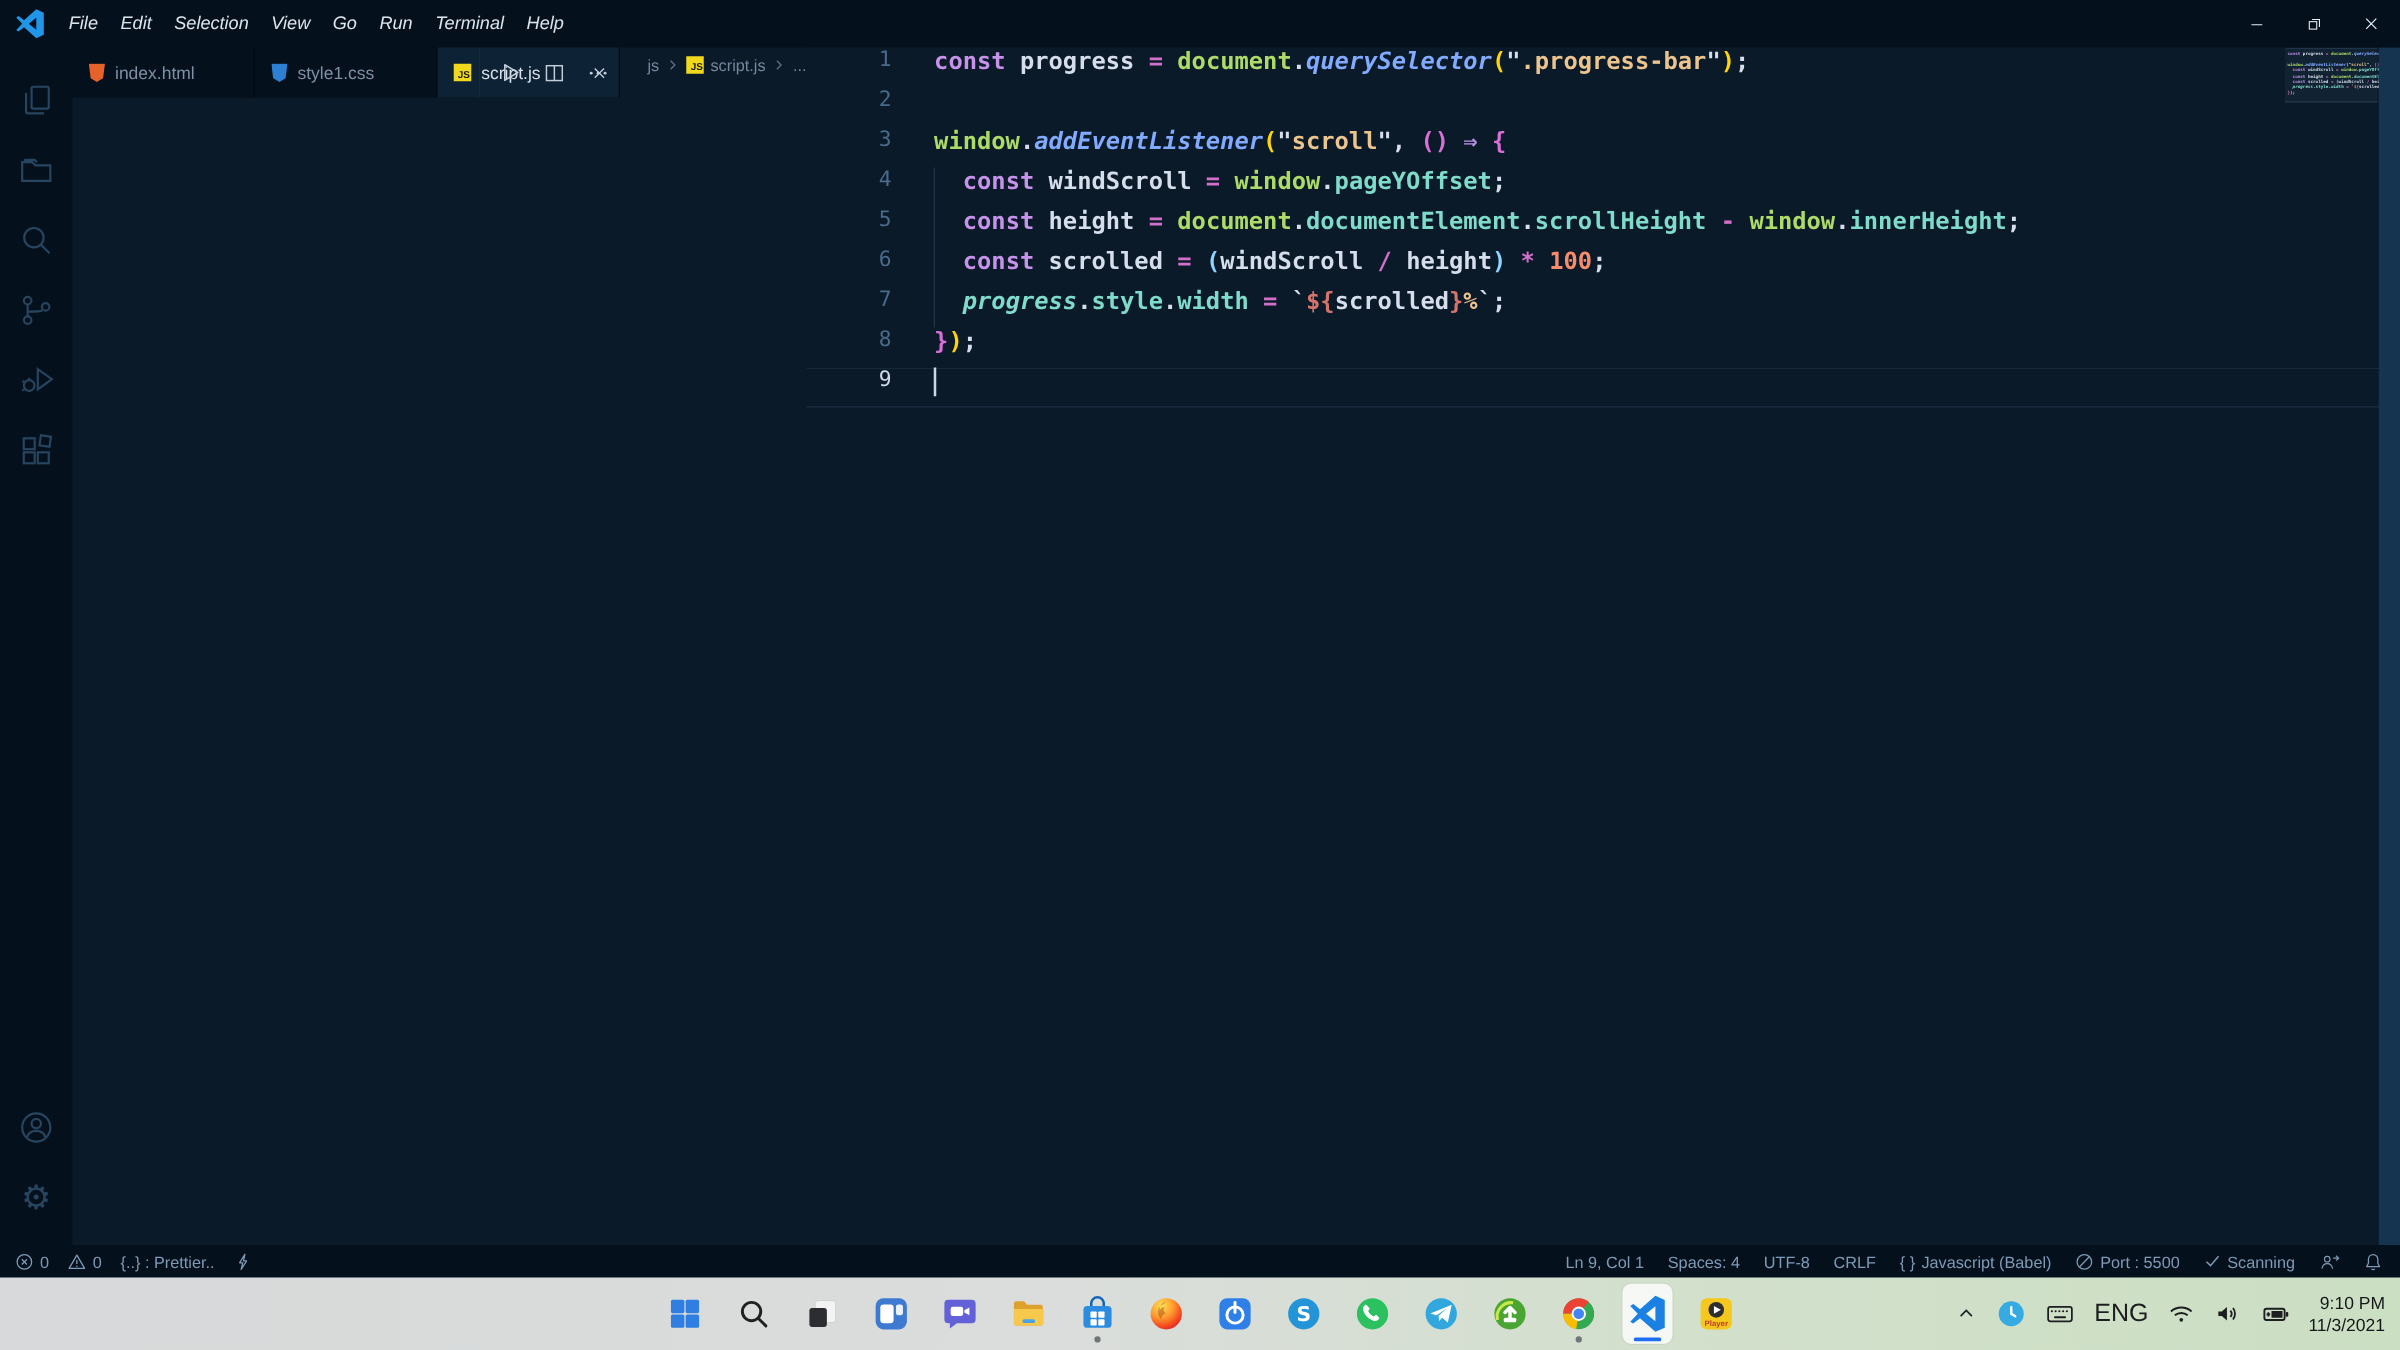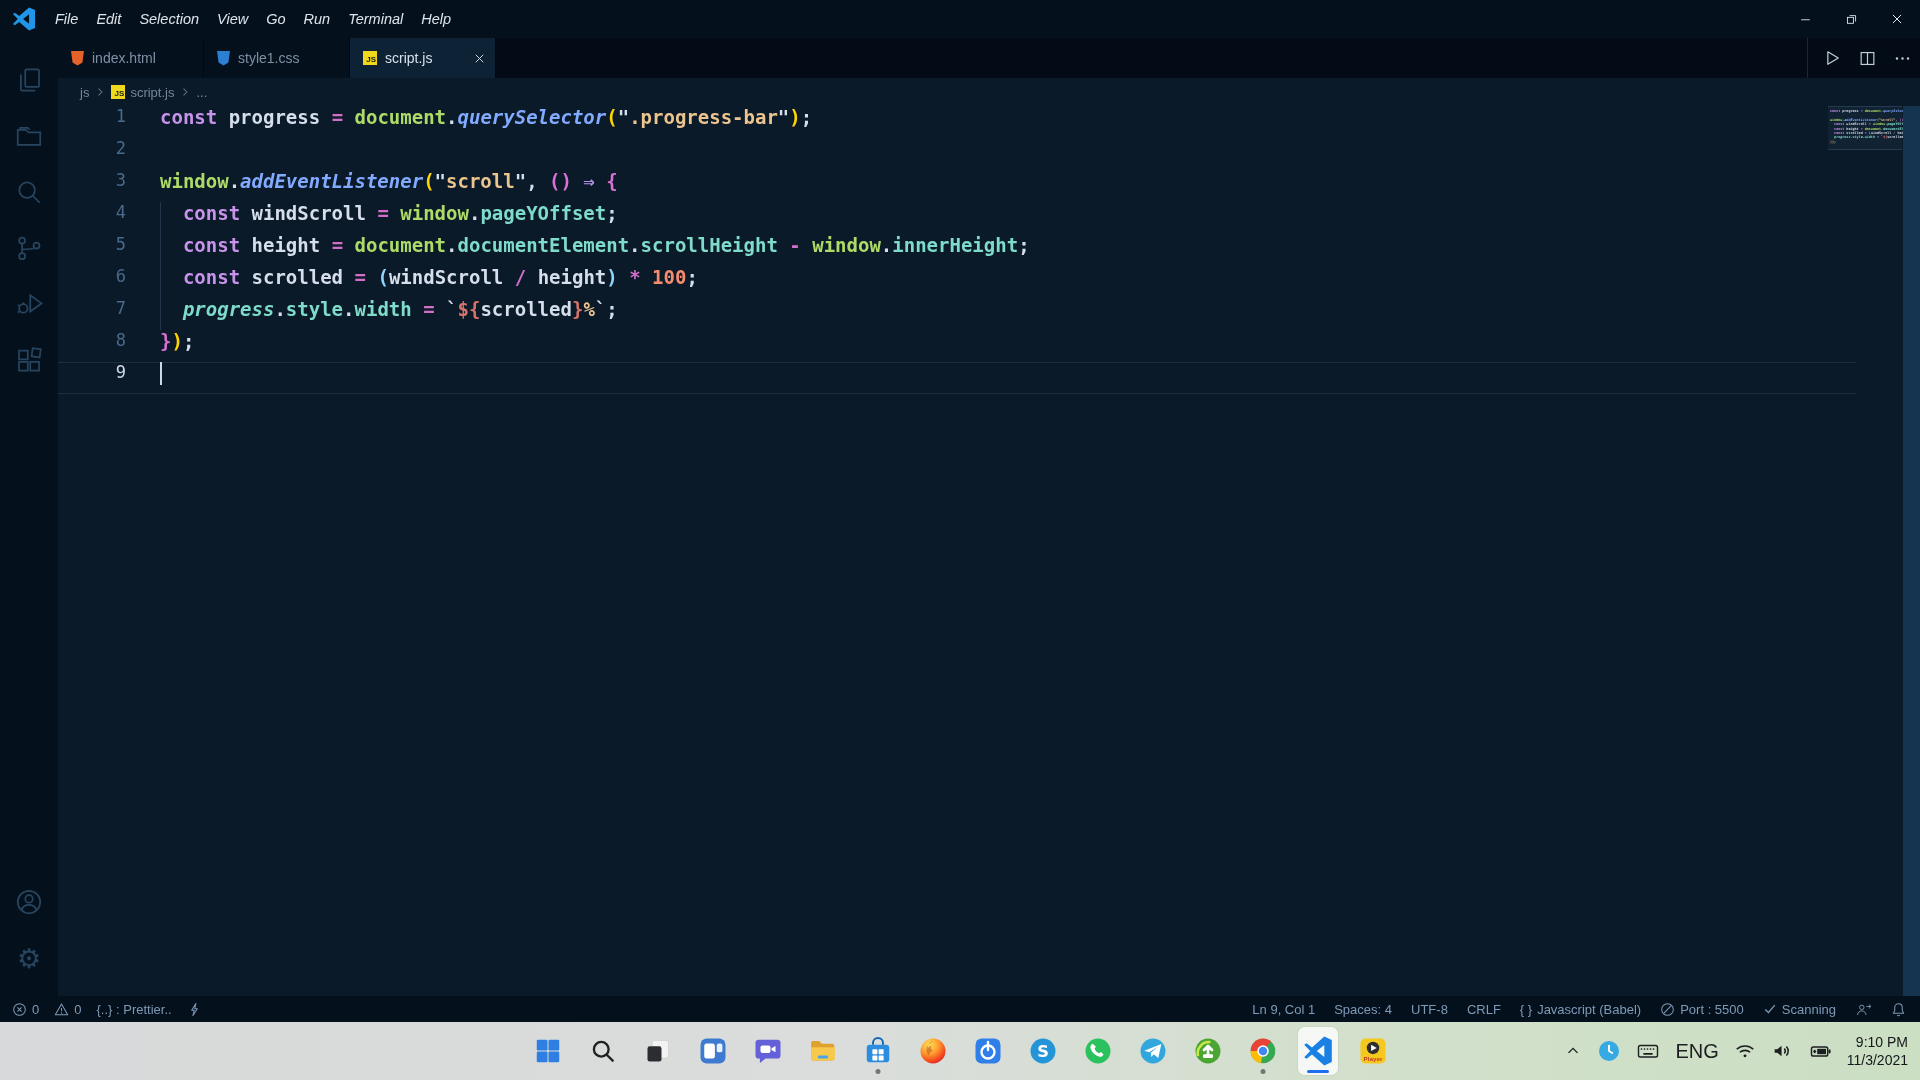--- a/index.html
+++ b/index.html
@@ -16,21 +16,21 @@
   .menu-item{padding:4px 9px;font-size:14.5px;color:#dde4ec;line-height:38px;cursor:default;font-style:italic;}
   .win-title{position:absolute;left:0;right:0;text-align:center;font-size:14.5px;color:#d8e1ea;pointer-events:none;}
   .win-controls{position:absolute;right:0;top:0;height:38px;display:flex;}
   .win-btn{width:46px;height:38px;display:flex;align-items:center;justify-content:center;color:#e8edf2;}
   
   .main{display:flex;height:958px;}
   .activitybar{width:58px;background:#04101c;display:flex;flex-direction:column;align-items:center;flex:none;}
   .ab-icon{width:48px;height:56px;display:flex;align-items:center;justify-content:center;color:#27455f;}
   .ab-spacer{flex:1;}
   .ab-gear{font-size:27px;line-height:1;color:#27455f;font-family:"DejaVu Sans",sans-serif;}
-  .editor-col{flex:1;display:flex;flex-direction:column;min-width:0;}
+  .editor-col{flex:1;display:flex;flex-direction:row;min-width:0;}
   
   .tabbar{height:40px;background:#030c16;display:flex;position:relative;flex:none;}
   .tab{width:146px;display:flex;align-items:center;gap:8px;padding:0 8px 0 13px;font-size:14px;
        color:#7f90a5;background:#04101c;border-right:1px solid #010910;box-sizing:border-box;}
   .tab.active{background:#0d2235;color:#d7e0ea;}
   .tab-close{margin-left:auto;display:flex;color:#c9d4e0;}
   .fi{flex:none;}
   .fi-shield{width:13px;height:15px;clip-path:polygon(0 0,100% 0,88% 80%,50% 100%,12% 80%);}
   .fi-html{background:#e5632a;}
   .fi-css{background:#2d7fd4;}

